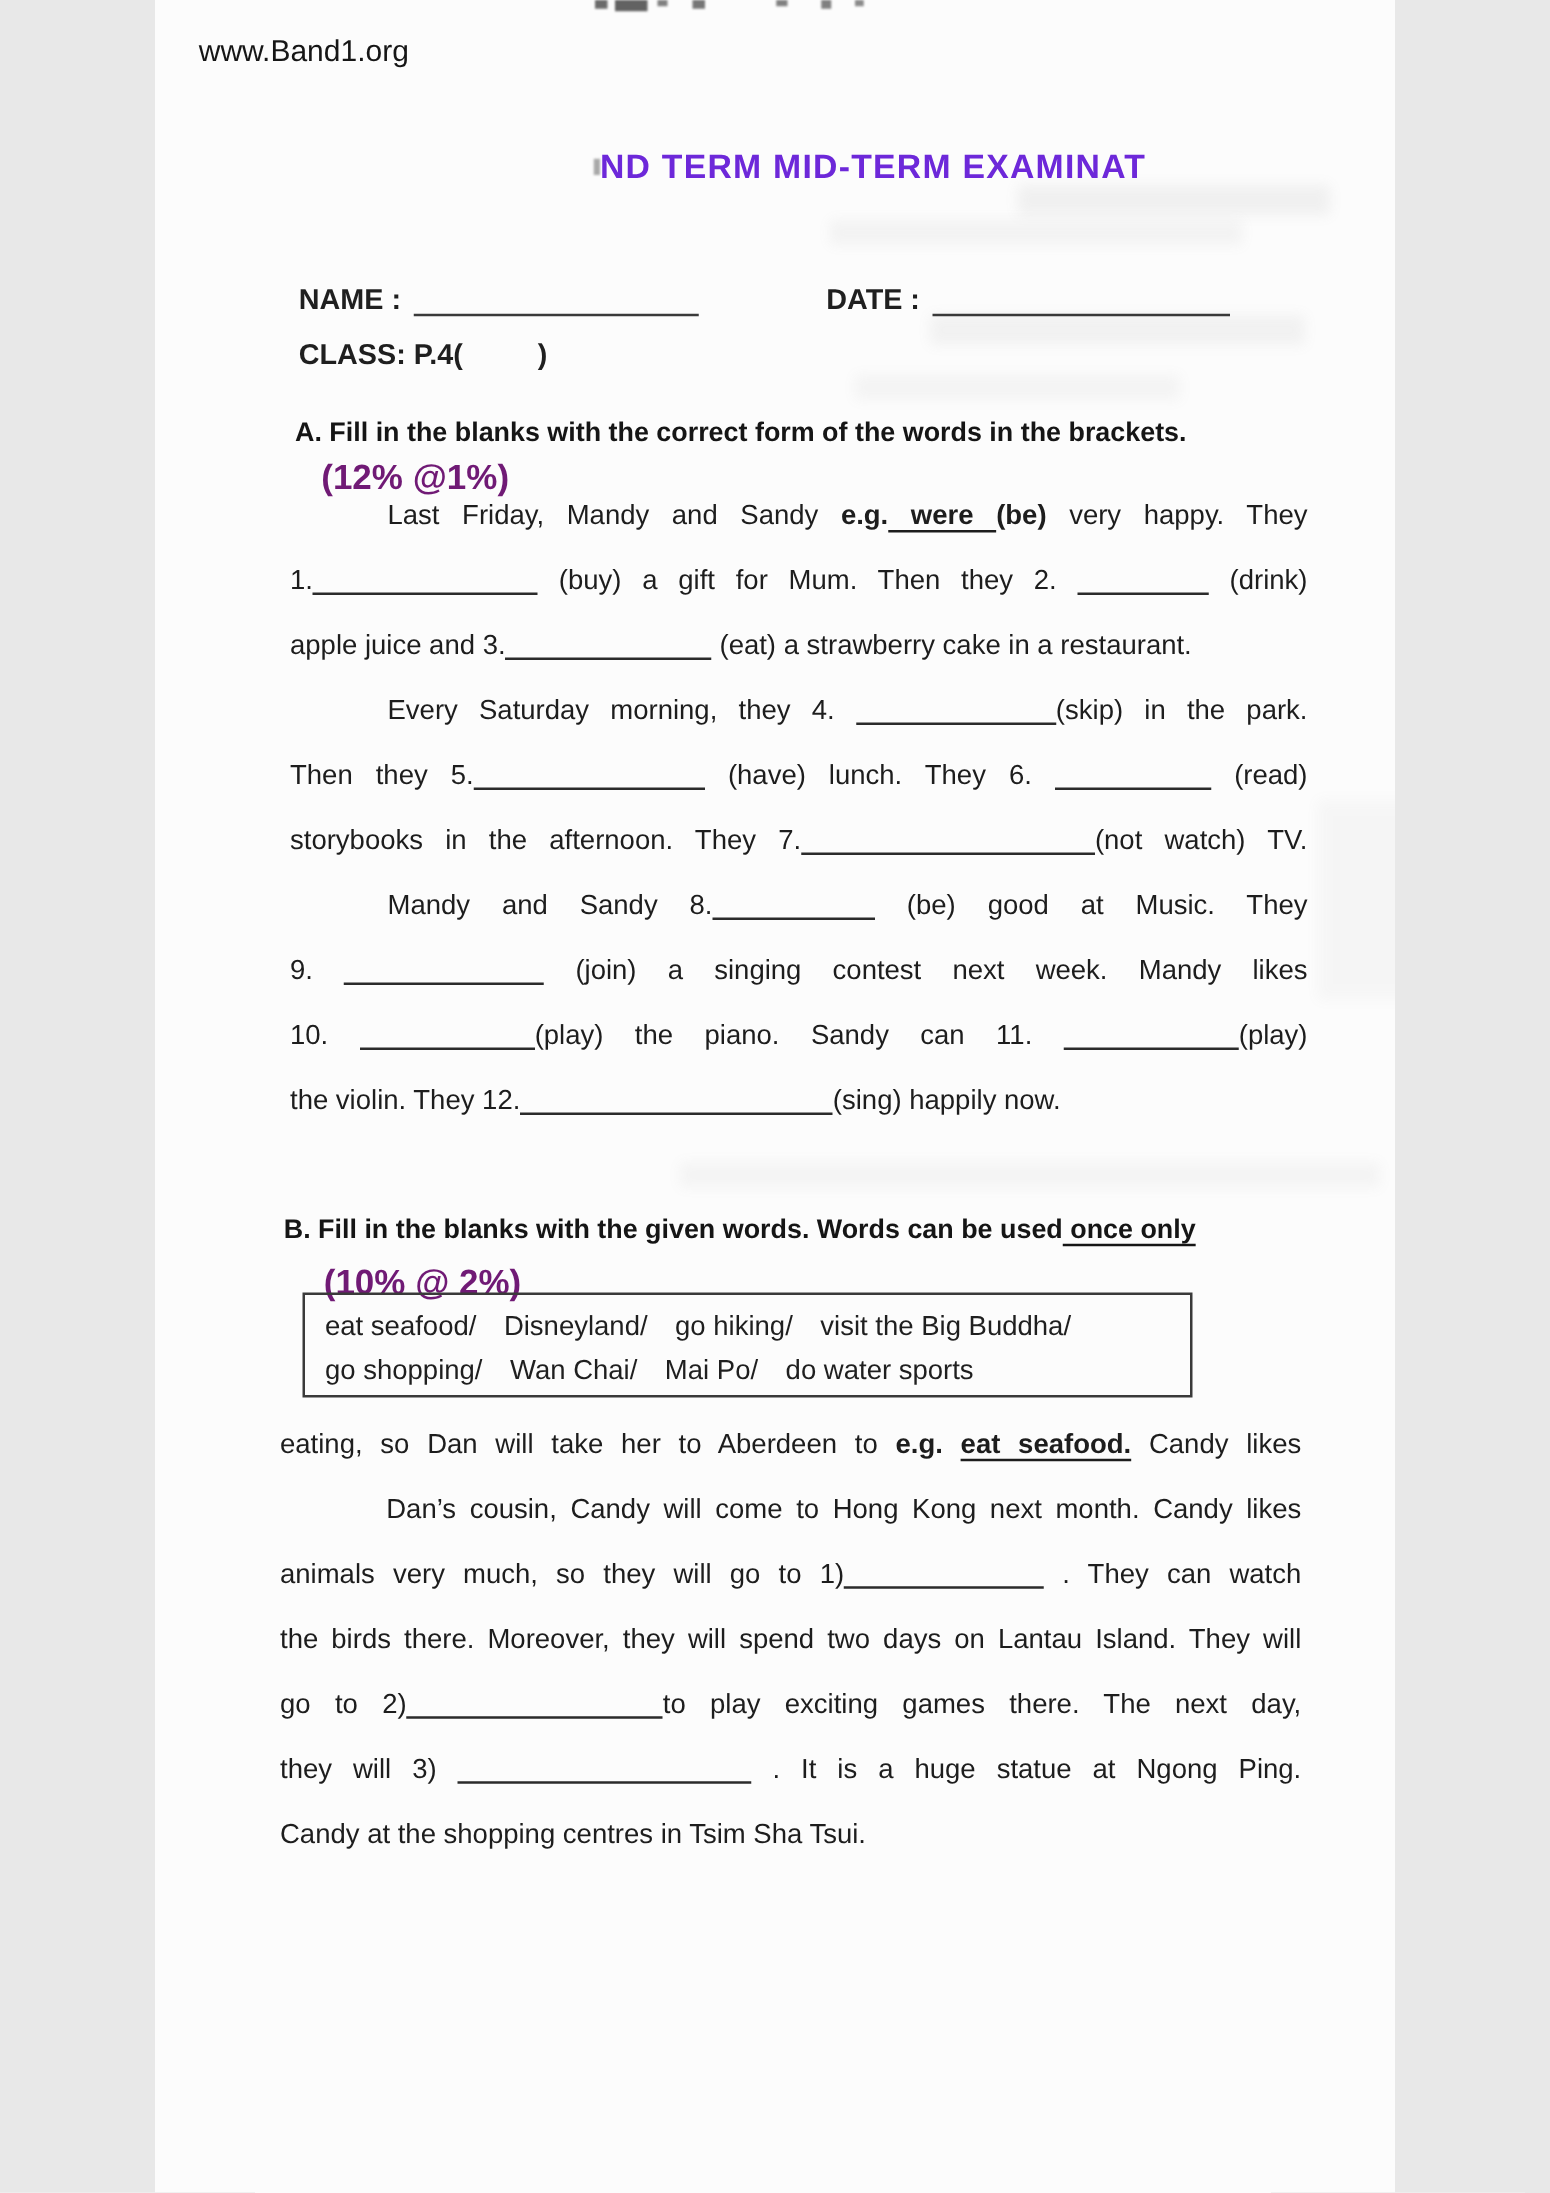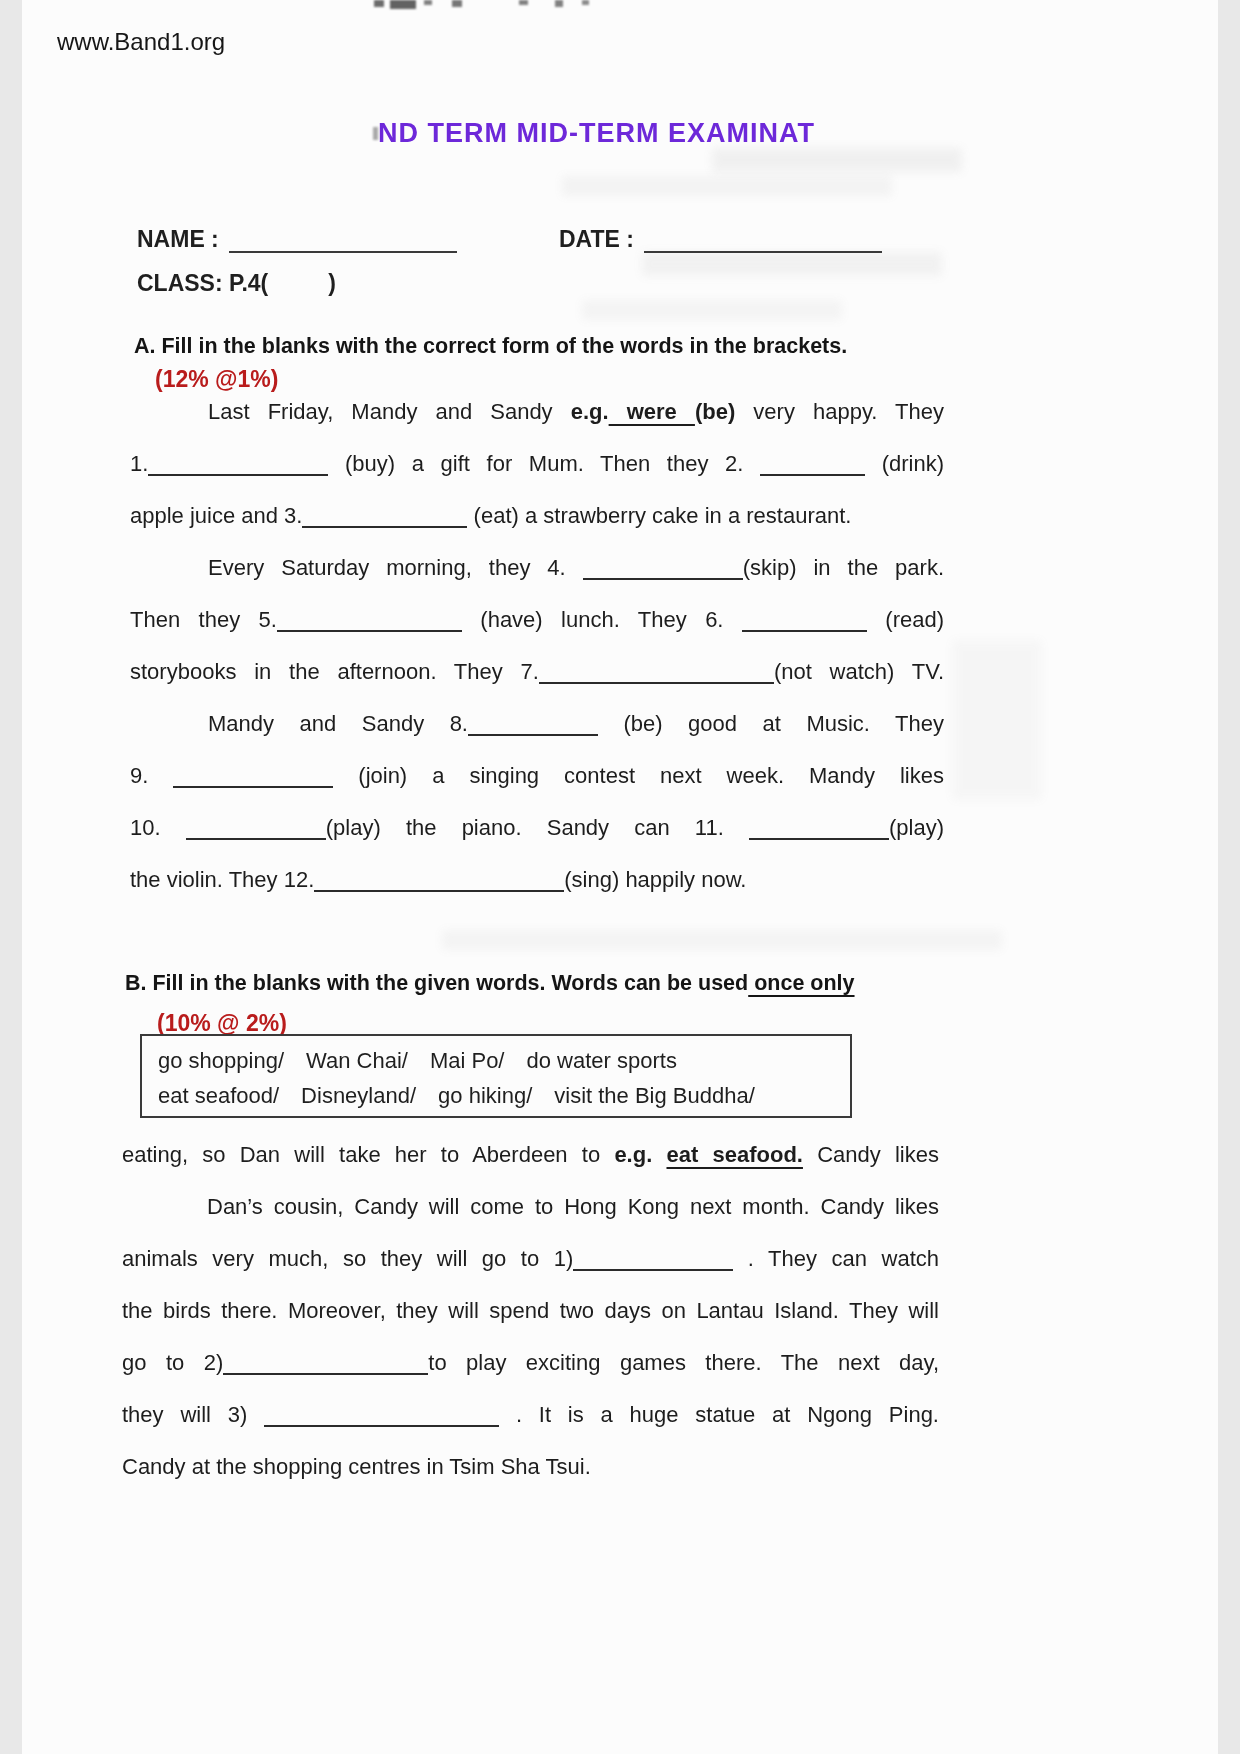--- a/index.html
+++ b/index.html
@@ -1,32 +1,32 @@
 <!DOCTYPE html>
 <html><head>
 <meta charset="utf-8">
 <style>
   html,body{margin:0;padding:0;background:#e8e8e8;}
   .page{
     position:relative;
-    width:1196px;height:1754px;
+    width:992px;height:1754px;
     background:#fcfcfc;
     font-family:"Liberation Sans", sans-serif;
     color:#1f1f1f;
     overflow:hidden;
     margin:0 auto;
   }
   .abs{position:absolute;}
   .watermark{font-size:24px;color:#161616;}
   .exam-title{font-size:27px;font-weight:700;letter-spacing:1px;color:#6d28d9;}
   .hdr-label{font-size:23px;font-weight:700;}
   .wline{display:inline-block;border-bottom:2px solid #3a3a3a;height:20px;vertical-align:-6px;margin-left:10px;}
   .gap{display:inline-block;width:60px;}
   .sec-heading{font-size:21.5px;font-weight:700;color:#151515;white-space:nowrap;}
-  .sec-marks{font-size:23px;font-weight:700;color:#b91c1c;}
+  .sec-marks{font-size:28px;font-weight:700;color:#701a75;}
   .para{font-size:22px;line-height:52px;color:#1d1d1d;}
   .line{min-height:52px;}
   .just{text-align:justify;text-align-last:justify;}
   .b{font-weight:700;margin-top:16px;}
   .u{text-decoration:underline;text-decoration-thickness:2px;text-underline-offset:5px;}
   .blank{display:inline-block;height:18px;border-bottom:2px solid #2b2b2b;vertical-align:-5px;}
   .word-box{
     border:2px solid #3a3a3a;background:transparent;
     font-size:22px;line-height:35px;
     padding:7px 10px 6px 16px;box-sizing:border-box;
@@ -85,22 +85,22 @@
       <div class="line just"><span>10. </span><span class="blank" style="width: 140px;"></span><span>(play) the piano. Sandy can 11. </span><span class="blank" style="width: 140px;"></span><span>(play)</span></div>
       <div class="line"><span>the violin. They 12.</span><span class="blank" style="width: 250px;"></span><span>(sing) happily now.</span></div>
     </div>
 
   <div class="abs sec-heading" style="left:103px;top:971px;">
     <span>B. Fill in the blanks with the given words. Words can be used</span><span class="u"> once only</span>
   </div>
   <div class="abs sec-marks" style="left:135px;top:1010px;">(10% @ 2%)</div>
 
   <div class="abs word-box" style="left:118px;top:1034px;width:712px;height:84px;">
+      <div><span class="w">eat seafood/</span><span class="w">Disneyland/</span><span class="w">go hiking/</span><span class="w">visit the Big Buddha/</span></div>
       <div><span class="w">go shopping/</span><span class="w">Wan Chai/</span><span class="w">Mai Po/</span><span class="w">do water sports</span></div>
-      <div><span class="w">eat seafood/</span><span class="w">Disneyland/</span><span class="w">go hiking/</span><span class="w">visit the Big Buddha/</span></div>
     </div>
 
   <div class="abs para" style="left:100px;top:1129px;width:817px;">
       <div class="line just"><span>eating, so Dan will take her to Aberdeen to </span><span class="b">e.g. </span><span class="b u">eat seafood.</span><span> Candy likes</span></div>
       <div class="line just" style="padding-left: 85px;"><span>Dan’s cousin, Candy will come to Hong Kong next month. Candy likes</span></div>
       <div class="line just"><span>animals very much, so they will go to 1)</span><span class="blank" style="width: 160px;"></span><span> . They can watch</span></div>
       <div class="line just"><span>the birds there. Moreover, they will spend two days on Lantau Island. They will</span></div>
       <div class="line just"><span>go to 2)</span><span class="blank" style="width: 205px;"></span><span>to play exciting games there. The next day,</span></div>
       <div class="line just"><span>they will 3) </span><span class="blank" style="width: 235px;"></span><span> . It is a huge statue at Ngong Ping.</span></div>
       <div class="line"><span>Candy at the shopping centres in Tsim Sha Tsui.</span></div>

